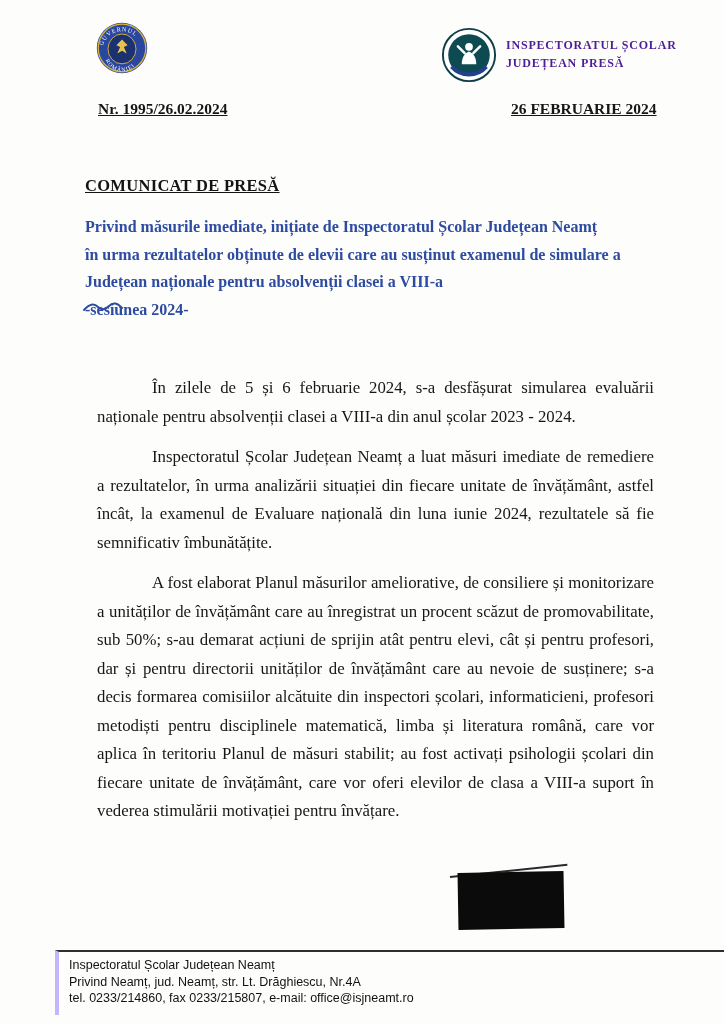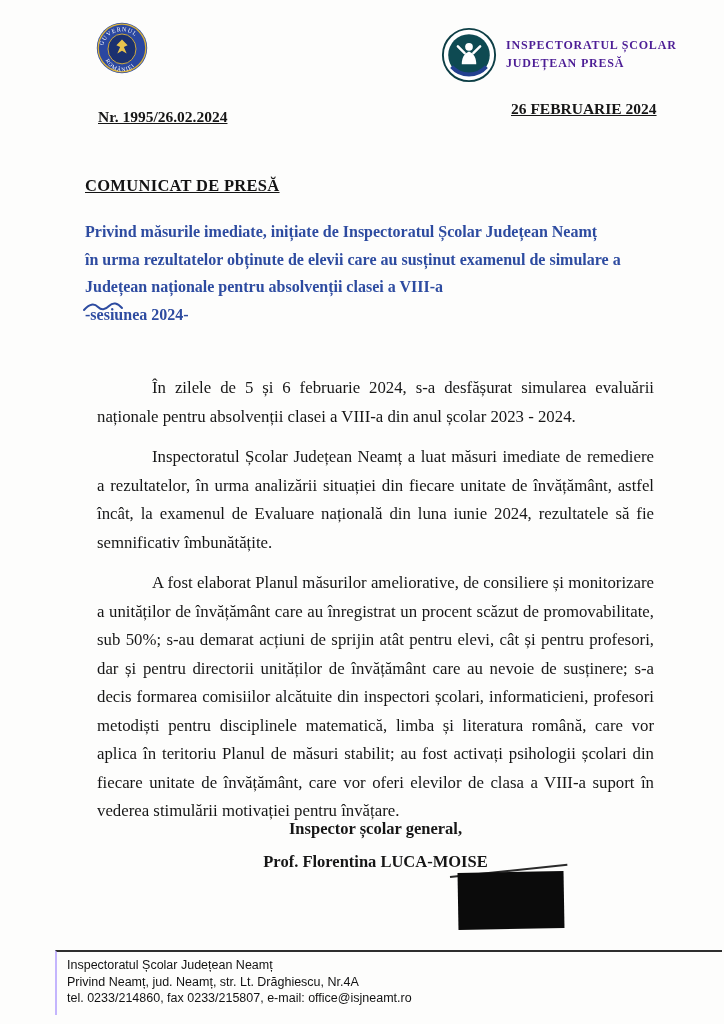--- a/index.html
+++ b/index.html
@@ -22,38 +22,38 @@
   }
   .insp-logo { position:absolute; left:440px; top:26px; width:58px; height:58px; }
   .insp-name {
     position:absolute; left:506px; top:36px;
     font-size:12px; font-weight:600; letter-spacing:0.8px;
     color:#4c1d95; line-height:18px;
   }
 
   
   .doc-number {
-    position:absolute; left:98px; top:108px;
+    position:absolute; left:98px; top:100px;
     font-size:15.5px; font-weight:700; text-decoration:underline;
   }
   .doc-date {
     position:absolute; left:511px; top:100px;
     font-size:15.5px; font-weight:700; text-decoration:underline;
   }
 
   
   .title-block {
     position:absolute; left:85px; top:176px; width:581px;
   }
   .title-main {
     font-size:16.5px; font-weight:700; text-decoration:underline;
     letter-spacing:0.3px; color:#141414;
   }
   .title-sub {
-    margin-top:22px;
+    margin-top:17px;
     color:#2d4ba0; font-weight:700; font-size:16px; line-height:27.5px;
   }
   .blue-scribble { position:absolute; left:82px; top:300px; width:42px; height:16px; }
 
   
   .body-text {
     position:absolute; left:85px; top:362px; width:581px;
     font-size:16.8px; line-height:28.5px; text-align:justify;
   }
   .body-text p { margin:12px; text-indent:55px; }
@@ -68,21 +68,21 @@
     background:#2a2a2a; transform:rotate(-6deg); transform-origin:left center;
   }
   .signature-redaction {
     position:absolute; left:458px; top:872px; width:106px; height:57px;
     background:#0b0b0b; transform:rotate(-1deg);
   }
 
   
   .footer {
     position:absolute; left:55px; top:950px; width:655px;
-    border-top:2px solid #2e2e2e; border-left:2px solid #c4b5fd;
+    border-top:2px solid #2e2e2e; border-left:4px solid #c4b5fd;
     padding:5px 0 8px 10px;
     font-family:"Liberation Sans", sans-serif;
     font-size:12.5px; line-height:16.5px; color:#121212;
   }
 </style>
 </head>
 <body>
 
 <div class="page">
 
@@ -134,24 +134,20 @@
       <path d="M2 10 q 8 -9 14 -3 q 5 5 11 -1 q 6 -6 13 2" fill="none" stroke="#2d4ba0" stroke-width="2" stroke-linecap="round"></path>
     </svg>
   </div>
 
   <div class="body-text">
     <p>În zilele de 5 și 6 februarie 2024, s-a desfășurat simularea evaluării naționale pentru absolvenții clasei  a VIII-a din anul școlar 2023 - 2024.</p>
     <p>Inspectoratul Școlar Județean Neamț a luat măsuri imediate de remediere a rezultatelor, în urma analizării situației din fiecare unitate de învățământ, astfel încât, la examenul de Evaluare națională din luna iunie 2024, rezultatele să fie semnificativ îmbunătățite.</p>
     <p>A fost elaborat Planul măsurilor ameliorative, de consiliere și monitorizare a unităților  de învățământ care au înregistrat un procent scăzut de promovabilitate, sub 50%; s-au demarat acțiuni de sprijin atât pentru elevi, cât și pentru profesori, dar și pentru directorii unităților de învățământ care au nevoie de susținere; s-a decis formarea comisiilor alcătuite din inspectori școlari, informaticieni, profesori metodiști pentru disciplinele matematică, limba și literatura română, care vor aplica în teritoriu Planul de măsuri stabilit; au fost activați psihologii școlari din fiecare unitate de învățământ, care vor oferi elevilor de clasa a VIII-a suport în vederea stimulării motivației pentru învățare.</p>
   </div>
 
-  <div class="signature-block">
-    <div>Inspector școlar general,</div>
-    <div>Prof. Florentina LUCA-MOISE</div>
-  </div>
   <div class="pen-stroke"></div>
   <div class="signature-redaction"></div>
 
   <div class="footer">
     <div>Inspectoratul Școlar Județean Neamț</div>
     <div>Privind Neamț, jud. Neamț, str. Lt. Drăghiescu, Nr.4A</div>
     <div>tel. 0233/214860, fax 0233/215807, e-mail: office@isjneamt.ro</div>
   </div>
 
 </div>

